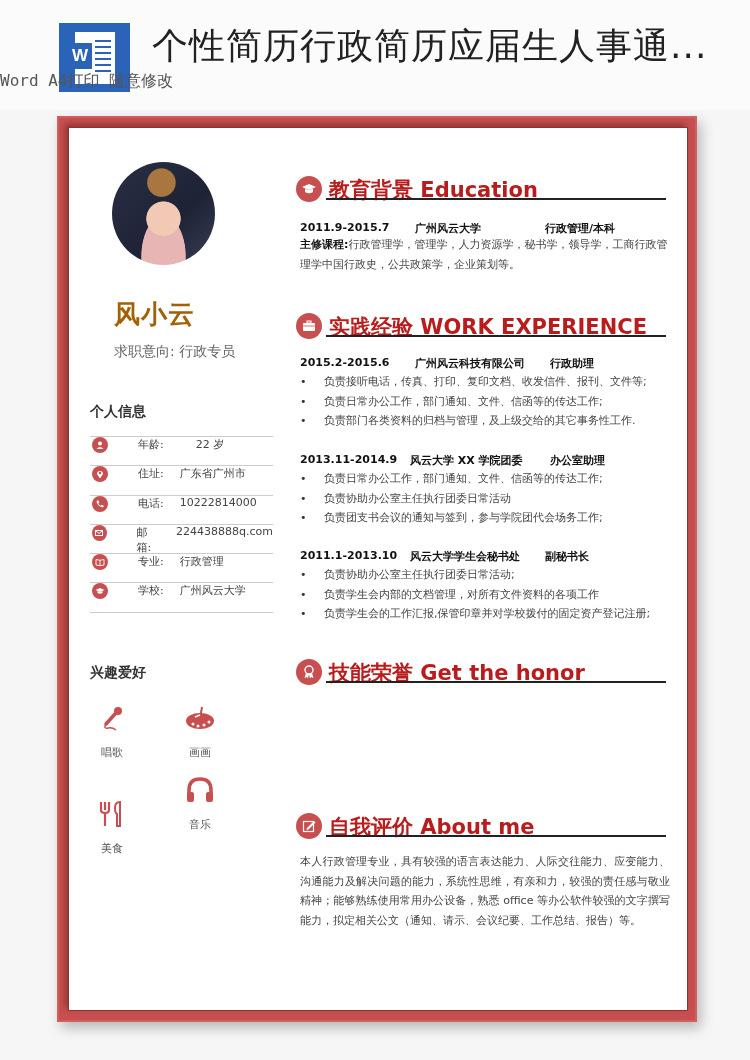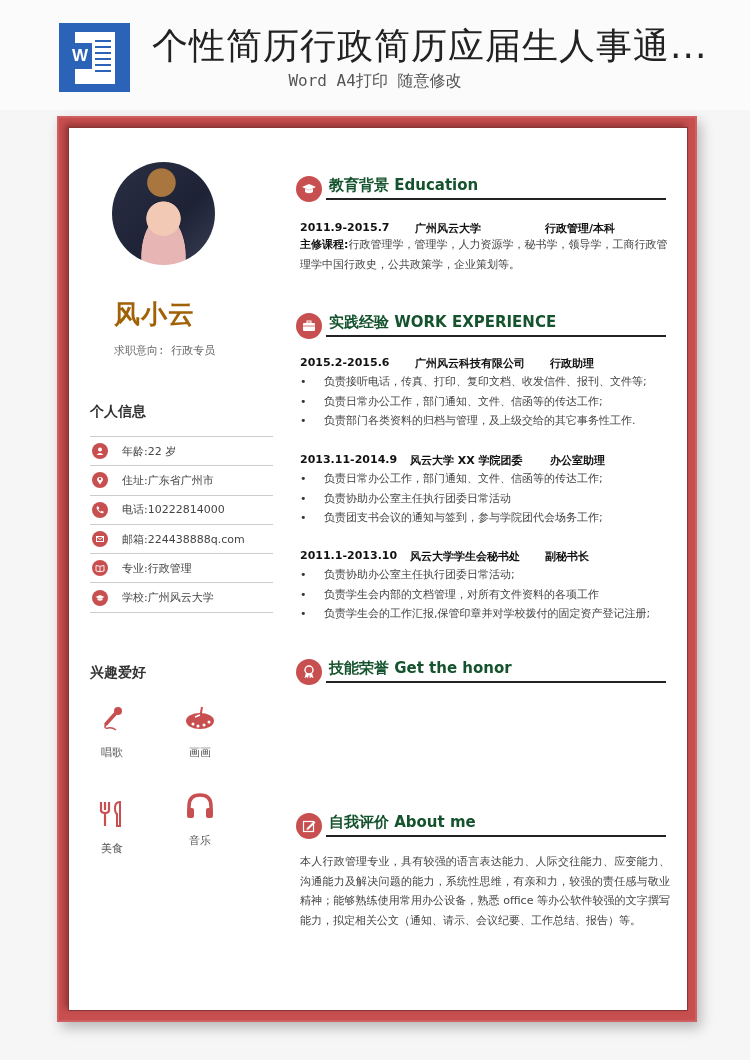--- a/index.html
+++ b/index.html
@@ -5,48 +5,48 @@
     * { margin: 0; padding: 0; box-sizing: border-box; }
     html, body { width: 750px; height: 1060px; background: #f6f6f6; overflow: hidden; }
     body { font-family: "DejaVu Sans", "Liberation Sans", sans-serif; position: relative; color: #333; }
 
     .header { position: absolute; left: 0; top: 0; width: 750px; height: 110px; background: #fbfbfb; }
     .word-logo { position: absolute; left: 59px; top: 23px; width: 71px; height: 69px; background: #2b63b8; }
     .word-logo .page { position: absolute; left: 16px; top: 9px; width: 40px; height: 52px; background: #fff; }
     .word-logo .page .line { position: absolute; left: 20px; height: 2px; background: #2b63b8; width: 16px; }
     .word-logo .w { position: absolute; left: 9px; top: 20px; width: 24px; height: 26px; background: #2b63b8; color: #fff; font-weight: bold; font-size: 17px; text-align: center; line-height: 26px; font-family: "Liberation Sans", sans-serif; }
     .doc-title { position: absolute; left: 152px; top: 22px; font-size: 36px; color: #222; letter-spacing: 1px; white-space: nowrap; font-family: "DejaVu Sans", sans-serif; }
-    .doc-sub { position: absolute; left: 0; width: 750px; top: 71px; text-align: center; font-size: 16px; color: #555; font-family: "DejaVu Sans Mono", monospace; }
+    .doc-sub { position: absolute; left: 0; width: 750px; top: 71px; font-size: 16px; color: #555; font-family: "DejaVu Sans Mono", monospace; }
 
     .frame { position: absolute; left: 57px; top: 116px; width: 640px; height: 906px; background: #c84f4f; border: 2px solid #d06060; box-shadow: 4px 6px 12px rgba(0,0,0,0.25); }
     .paper { position: absolute; left: 9px; top: 9px; width: 620px; height: 884px; background: #fff; box-shadow: inset 0 0 0 1px #8a3535, -3px -3px 6px rgba(80,20,20,0.45); }
 
     
     .avatar { position: absolute; left: 44px; top: 35px; width: 103px; height: 103px; border-radius: 50%; overflow: hidden;
       background: radial-gradient(circle at 50% 55%, #f2c9b4 0 22%, transparent 23%),
                   radial-gradient(ellipse at 50% 92%, #e7b5b3 0 30%, transparent 31%),
                   radial-gradient(circle at 48% 20%, #a9763f 0 14%, transparent 15%),
                   linear-gradient(135deg, #2a2f45, #1e2235 60%, #3a3f55); }
     .name { position: absolute; left: 46px; top: 170px; font-size: 26px; font-weight: bold; color: #a16207; letter-spacing: 1px; }
-    .job { position: absolute; left: 46px; top: 216px; font-size: 11px; color: #666; font-family: Liberation Mono, monospace; }
+    .job { position: absolute; left: 46px; top: 216px; font-size: 14px; color: #666; }
     .left-h { position: absolute; left: 22px; font-size: 14px; font-weight: bold; color: #333; }
     .info-list { position: absolute; left: 22px; top: 309px; width: 183px; border-top: 1px solid #ccc; }
-    .info-row { height: 29.3px; border-bottom: 1px solid #ccc; display: flex; align-items: center; font-size: 11px; color: #444; }
+    .info-row { height: 29.3px; border-bottom: 1px solid #ccc; display: flex; align-items: flex-start; font-size: 11px; color: #444; gap: 16px; }
     .info-row .ic { width: 16px; height: 16px; border-radius: 50%; background: #c84f4f; margin-left: 2px; margin-right: 14px; display: flex; align-items: center; justify-content: center; }
     .info-row .ic svg { width: 10px; height: 10px; }
 
     .hobby { position: absolute; width: 60px; text-align: center; }
     .hobby .hic { height: 30px; display: flex; justify-content: center; align-items: center; }
     .hobby .lbl { margin-top: 12px; font-size: 11px; color: #555; text-align: center; }
 
     
     .sec-head { position: absolute; left: 228px; width: 370px; height: 30px; }
     .sec-head .circ { position: absolute; left: 0; top: 2px; width: 26px; height: 26px; border-radius: 50%; background: #c84f4f; display: flex; align-items: center; justify-content: center; }
     .sec-head .circ svg { width: 16px; height: 16px; }
-    .sec-head .t { position: absolute; left: 33px; top: 2px; font-size: 15px; font-weight: bold; color: #14532d; white-space: nowrap; }
+    .sec-head .t { position: absolute; left: 33px; top: 2px; font-size: 21px; font-weight: bold; color: #b91c1c; white-space: nowrap; }
     .sec-head .rule { position: absolute; left: 30px; right: 0; top: 24px; height: 2px; background: #222; }
 
     .entry-h { position: absolute; left: 232px; font-size: 11px; font-weight: bold; color: #111; white-space: nowrap; }
     .entry-h span { position: absolute; top: 0; }
     .txt { position: absolute; left: 232px; width: 370px; font-size: 11px; color: #444; line-height: 19.5px; }
     .txt b { color: #111; }
     .bul { position: absolute; left: 232px; width: 370px; font-size: 11px; color: #444; }
     .bul li { list-style: none; height: 19.5px; line-height: 19.5px; position: relative; padding-left: 24px; white-space: nowrap; }
     .bul li::before { content: "•"; position: absolute; left: 0; color: #333; }
   </style>
@@ -81,21 +81,21 @@
     <div class="left-h" style="top:276px">个人信息</div>
     <div class="info-list">
       <div class="info-row">
         <span class="ic">
             <svg viewBox="0 0 10 10">
               <circle cx="5" cy="3.5" r="2" fill="#fff"></circle>
               <path d="M1.5 9 Q5 5 8.5 9 Z" fill="#fff"></path>
             </svg>
           </span>
         <span>年龄:</span>
-          <span style="margin-left:0"> 22 岁</span>
+          <span style="margin-left:16px"> 22 岁</span>
       </div>
       <div class="info-row">
         <span class="ic">
             <svg viewBox="0 0 10 10">
               <path d="M5 9.5 L2 5 A3 3 0 1 1 8 5 Z" fill="#fff"></path>
               <circle cx="5" cy="4" r="1.2" fill="#c84f4f"></circle>
             </svg>
           </span>
         <span>住址:</span>
           <span>广东省广州市</span>
@@ -169,21 +169,21 @@
     </div>
     <div class="hobby" style="left:14px; top:672px">
       <div class="hic">
           <svg width="30" height="28" viewBox="0 0 30 28">
             <path d="M4 2 L4 10 Q4 13 8 13 Q12 13 12 10 L12 2 M8 2 L8 10 M8 13 L8 26" stroke="#c84f4f" stroke-width="2.2" fill="none"></path>
             <path d="M20 26 L20 14 Q18 13 18 8 Q18 2 23 2 L23 26 Z" fill="none" stroke="#c84f4f" stroke-width="2"></path>
           </svg>
         </div>
       <div class="lbl">美食</div>
     </div>
-    <div class="hobby" style="left:102px; top:664px">
+    <div class="hobby" style="left:102px; top:648px">
       <div class="hic">
           <svg width="32" height="28" viewBox="0 0 32 28">
             <path d="M5 18 L5 14 Q5 3 16 3 Q27 3 27 14 L27 18" stroke="#c84f4f" stroke-width="3.5" fill="none"></path>
             <rect x="3" y="16" width="7" height="10" rx="2" fill="#c84f4f"></rect>
             <rect x="22" y="16" width="7" height="10" rx="2" fill="#c84f4f"></rect>
           </svg>
         </div>
       <div class="lbl">音乐</div>
     </div>
 

